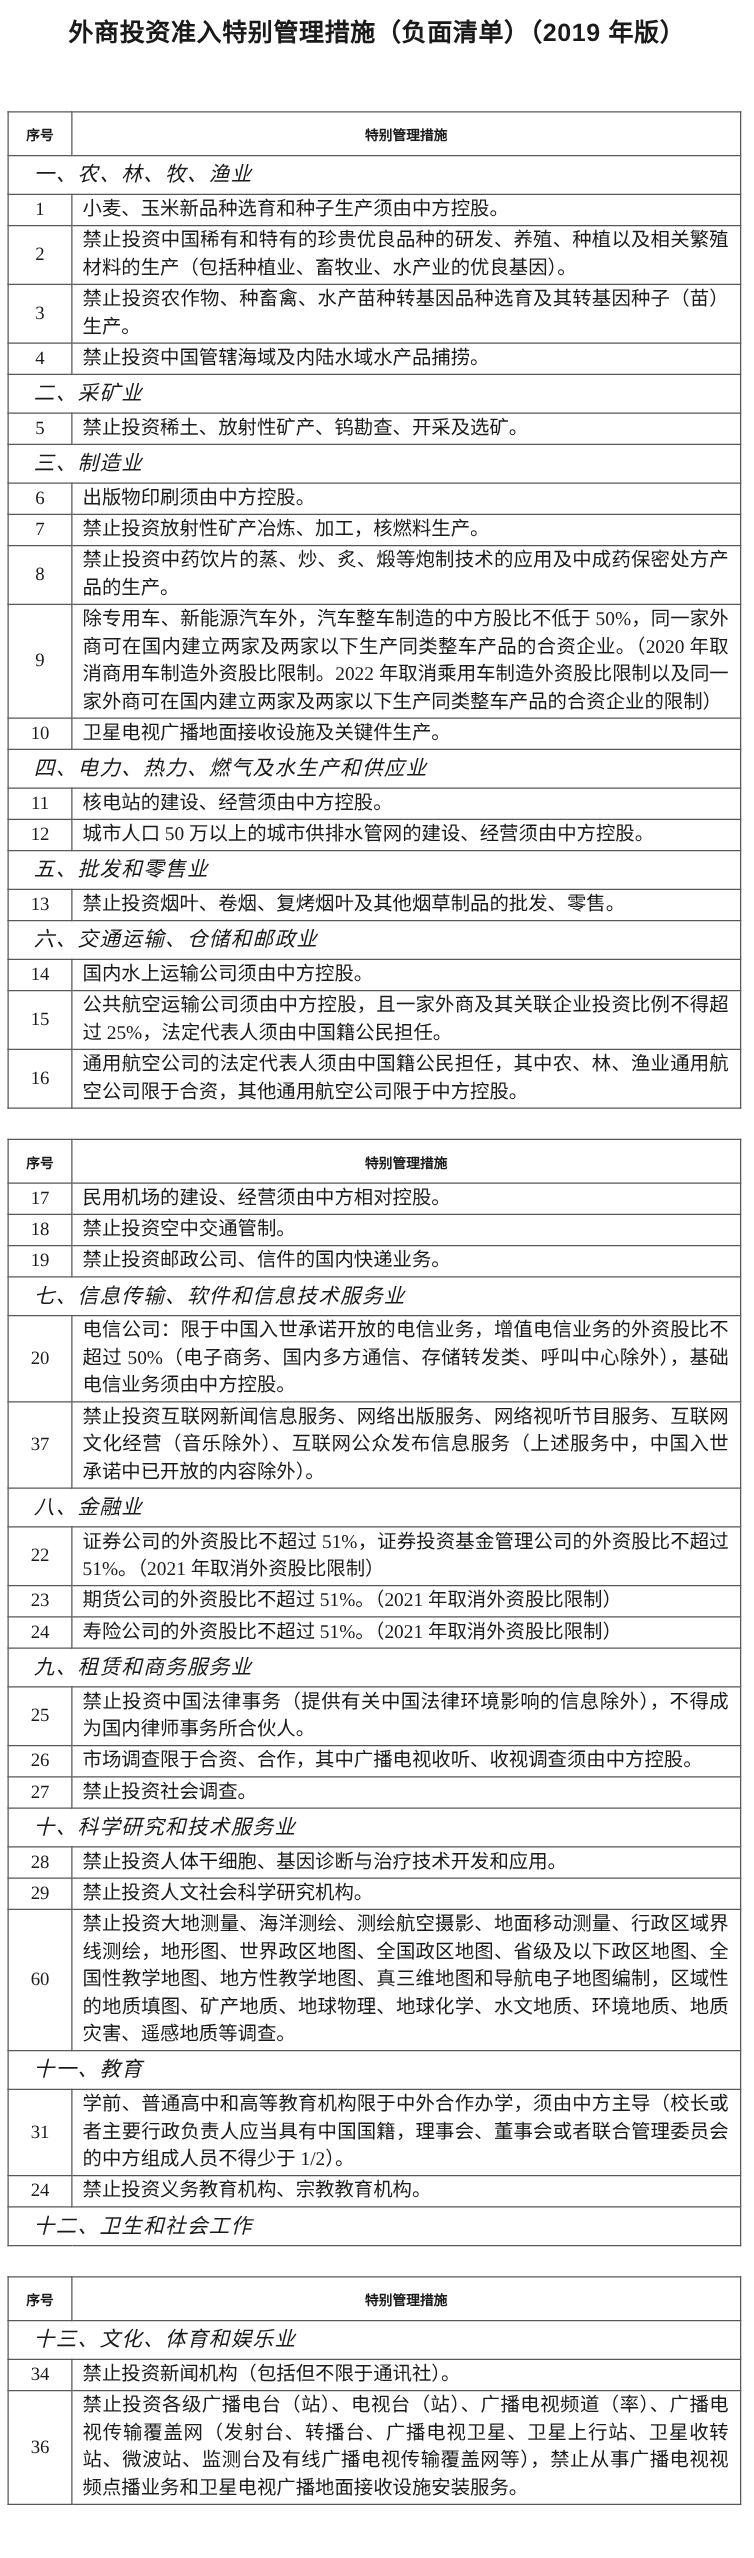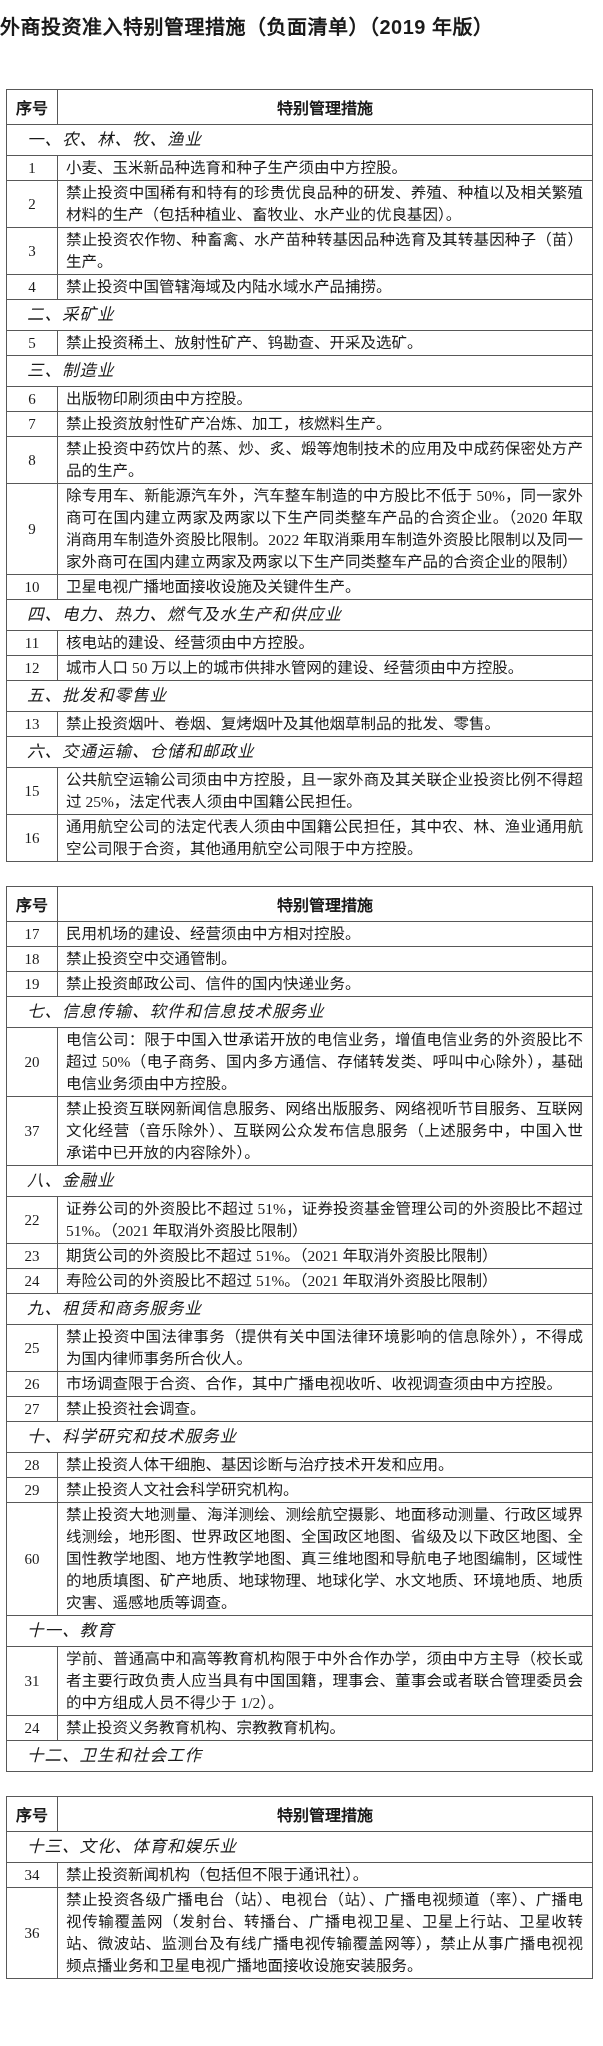--- a/index.html
+++ b/index.html
@@ -9,38 +9,38 @@
   }
   body {
     width: 603px;
     color: #1a1a1a;
     font-family: "Liberation Serif", "DejaVu Serif", serif;
   }
   .doc-title {
     font-family: "Liberation Sans", "DejaVu Sans", sans-serif;
     font-size: 20px;
     font-weight: bold;
-    text-align: left;
+    text-align: center;
     line-height: 28px;
     margin: 13px 0 48px 0;
     letter-spacing: 0.5px;
   }
   table.measures {
     border-collapse: collapse;
     table-layout: fixed;
     width: 587px;
     margin: 0 10px 24px 6px;
   }
   table.measures th,
   table.measures td {
     border: 1px solid #585858;
   }
   table.measures th {
     font-family: "Liberation Sans", "DejaVu Sans", sans-serif;
-    font-size: 16px;
+    font-size: 11px;
     font-weight: bold;
     height: 34px;
     text-align: center;
     vertical-align: middle;
     padding: 0;
   }
   col.num-col { width: 51px; }
   td.num {
     text-align: center;
     vertical-align: middle;
@@ -146,20 +146,24 @@
             <td colspan="2">五、批发和零售业</td>
           </tr>
           <tr class="item-row">
             <td class="num">13</td>
             <td class="text">禁止投资烟叶、卷烟、复烤烟叶及其他烟草制品的批发、零售。</td>
           </tr>
           <tr class="section-row">
             <td colspan="2">六、交通运输、仓储和邮政业</td>
           </tr>
           <tr class="item-row">
+            <td class="num">14</td>
+            <td class="text">国内水上运输公司须由中方控股。</td>
+          </tr>
+          <tr class="item-row">
             <td class="num">15</td>
             <td class="text">公共航空运输公司须由中方控股，且一家外商及其关联企业投资比例不得超过 25%，法定代表人须由中国籍公民担任。</td>
           </tr>
           <tr class="item-row">
             <td class="num">16</td>
             <td class="text">通用航空公司的法定代表人须由中国籍公民担任，其中农、林、渔业通用航空公司限于合资，其他通用航空公司限于中方控股。</td>
           </tr>
         </tbody>
       </table>
       <table class="measures">

